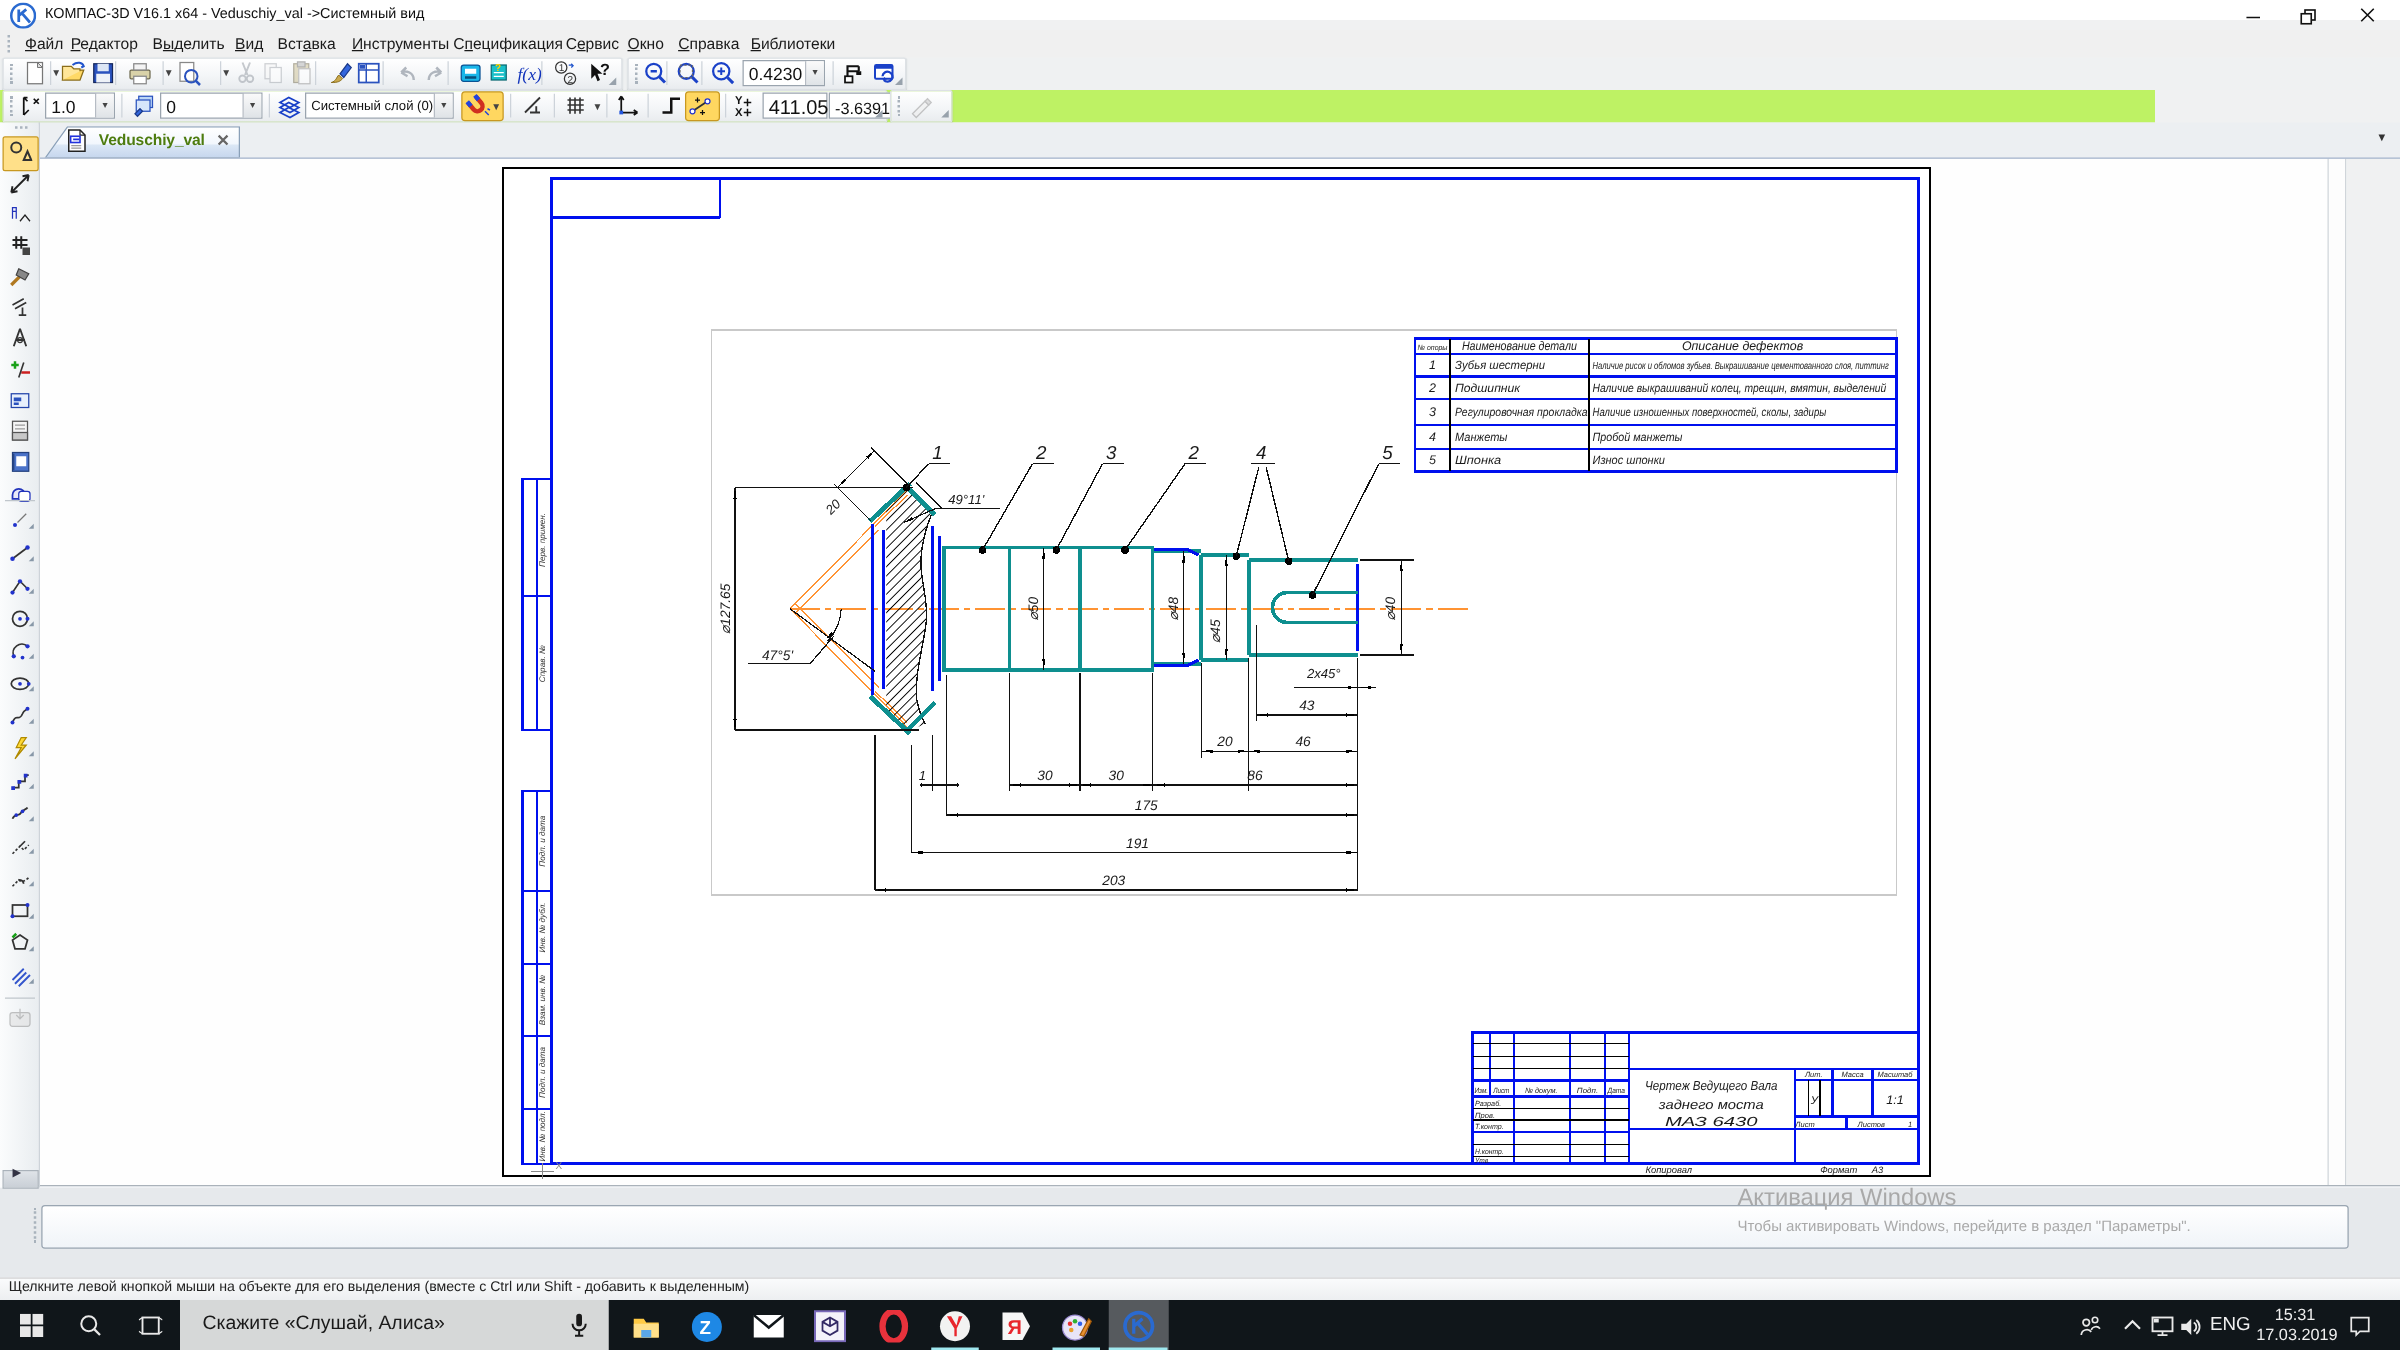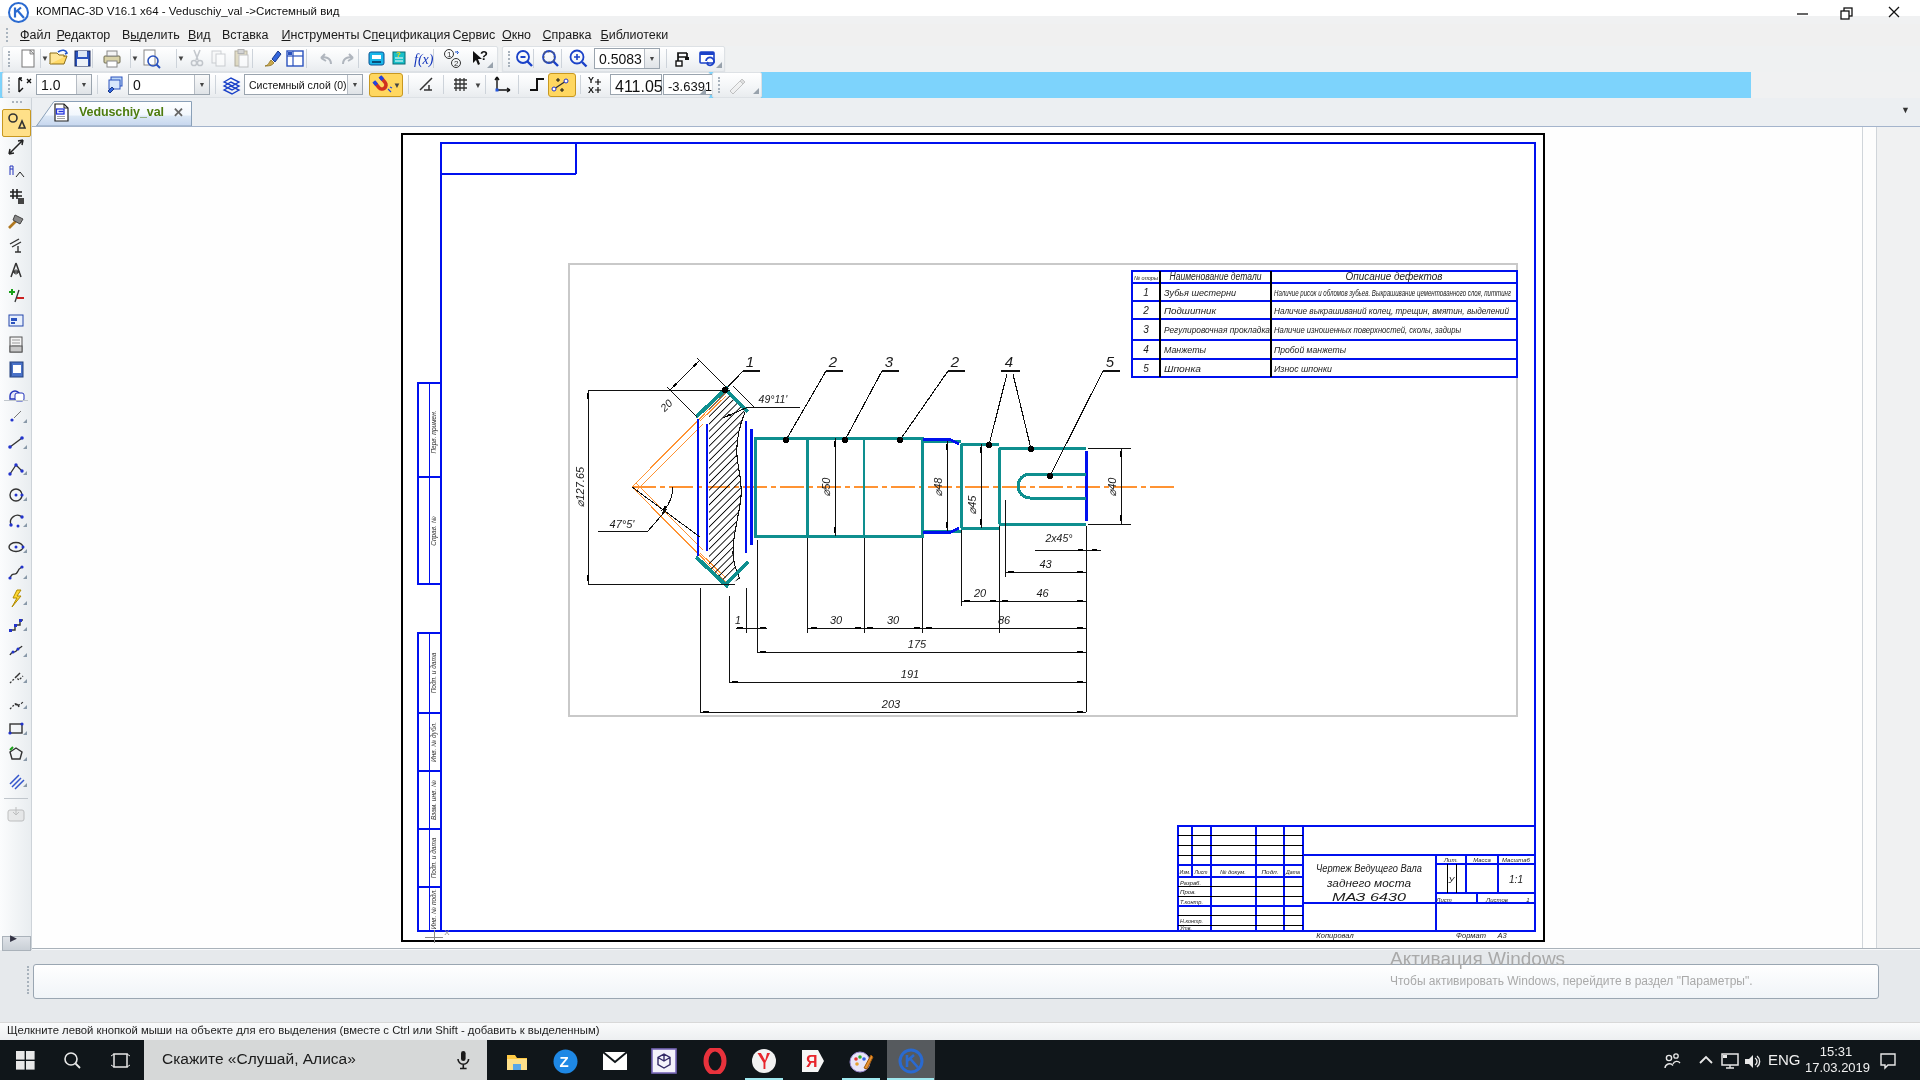--- a/index.html
+++ b/index.html
@@ -2,21 +2,21 @@
 <html><head><meta charset="utf-8">
 <style>
 html,body{margin:0;padding:0;width:1920px;height:1080px;overflow:hidden;}
 body{font-family:"Liberation Sans",sans-serif;position:relative;background:#f0f1f2;}
 .abs{position:absolute;}
 #titlebar{left:0;top:0;width:1920px;height:16px;background:#ffffff;z-index:10;}
 #titlebar .ttext{position:absolute;left:36px;top:5px;font-size:11.5px;color:#101010;}
 #menubar{left:0;top:24px;width:1920px;height:22px;background:#f0f0f0;z-index:10;text-align:right;}
 .mitem{position:absolute;top:4px;font-size:12.5px;color:#1a1a1a;}
 #tb1{left:0;top:46px;width:1920px;height:26px;background:#eff1f2;z-index:10;}
-#tb2{left:0;top:72px;width:1724px;height:26px;background:#7dd3fc;z-index:10;padding-left:27px;}
+#tb2{left:0;top:72px;width:1724px;height:26px;background:#bef264;z-index:10;}
 .tbgroup{position:absolute;top:0;height:24px;background:linear-gradient(#ffffff,#f4f6f8 55%,#e9ecef);border:1px solid #dde1e5;border-radius:2px;box-shadow:0 1px 1px rgba(120,130,140,0.25);}
 .grip{position:absolute;width:4px;border-left:2px dotted #a8b2bc;}
 .tsep{position:absolute;top:3px;width:1px;height:19px;background:#cdd3da;}
 .combo{position:absolute;top:2px;height:19px;background:#fff;border:1px solid #9aa4ae;font-size:14px;color:#111;}
 .combo .ar{position:absolute;right:0;top:0;width:14px;height:100%;background:linear-gradient(#fafafa,#dfe3e7);border-left:1px solid #b6bcc4;text-align:center;font-size:7px;color:#444;line-height:19px;}
 .combo .tx{position:absolute;left:4px;top:1.5px;white-space:nowrap;}
 #tabbar{left:32px;top:98px;width:1888px;height:28px;background:#eceff2;z-index:10;border-bottom:1px solid #a4b4cc;}
 #leftbar{left:0;top:98px;width:31px;height:852px;background:linear-gradient(90deg,#fbfcfd,#e9edf0);border-right:1px solid #cdd3d9;z-index:11;}
 #canvas{left:32px;top:126px;width:1888px;height:822px;background:#fefefe;z-index:1;}
 #bottompanel{left:0;top:948px;width:1920px;height:74px;background:#e6e9ec;border-top:1px solid #aab2ba;box-shadow:inset 0 1px 0 #f8fafc;z-index:6;}
@@ -426,21 +426,21 @@
       <rect x="4" y="4" width="10" height="10" fill="none" stroke="#666" stroke-dasharray="2,1.4"></rect>
     </svg>
     <svg style="position:absolute;left:568px;top:2px;opacity:1" width="22" height="22" viewBox="0 0 22 22">
       <circle cx="9" cy="9" r="6.5" fill="none" stroke="#1a41c8" stroke-width="1.8"></circle>
       <line x1="14" y1="14" x2="18.5" y2="18.5" stroke="#1a41c8" stroke-width="2.4"></line>
       <path d="M6,9 h6 M9,6 v6" stroke="#1a41c8" stroke-width="1.6"></path>
     </svg>
     <span class="tsep" style="left:533px;"></span>
     <span class="tsep" style="left:561px;"></span>
     <div class="combo" style="left:594px;width:64px;">
-      <span class="tx">0.5083</span>
+      <span class="tx">0.4230</span>
       <span class="ar">▼</span>
     </div>
     <span class="tsep" style="left:666px;"></span>
     <svg style="position:absolute;left:673px;top:2px;opacity:1" width="22" height="22" viewBox="0 0 22 22">
       <path d="M5,18 V5 h9 M14,5 v4 M5,9 h9" fill="none" stroke="#111" stroke-width="1.7"></path>
       <rect x="3" y="13" width="6" height="5" fill="#fff" stroke="#111" stroke-width="1.4"></rect>
       <rect x="12" y="9" width="4" height="3" fill="#111"></rect>
     </svg>
     <svg style="position:absolute;left:697px;top:2px;opacity:1" width="22" height="22" viewBox="0 0 22 22">
       <rect x="3" y="4" width="14" height="11" rx="1" fill="#fff" stroke="#1a41c8" stroke-width="1.6"></rect>

